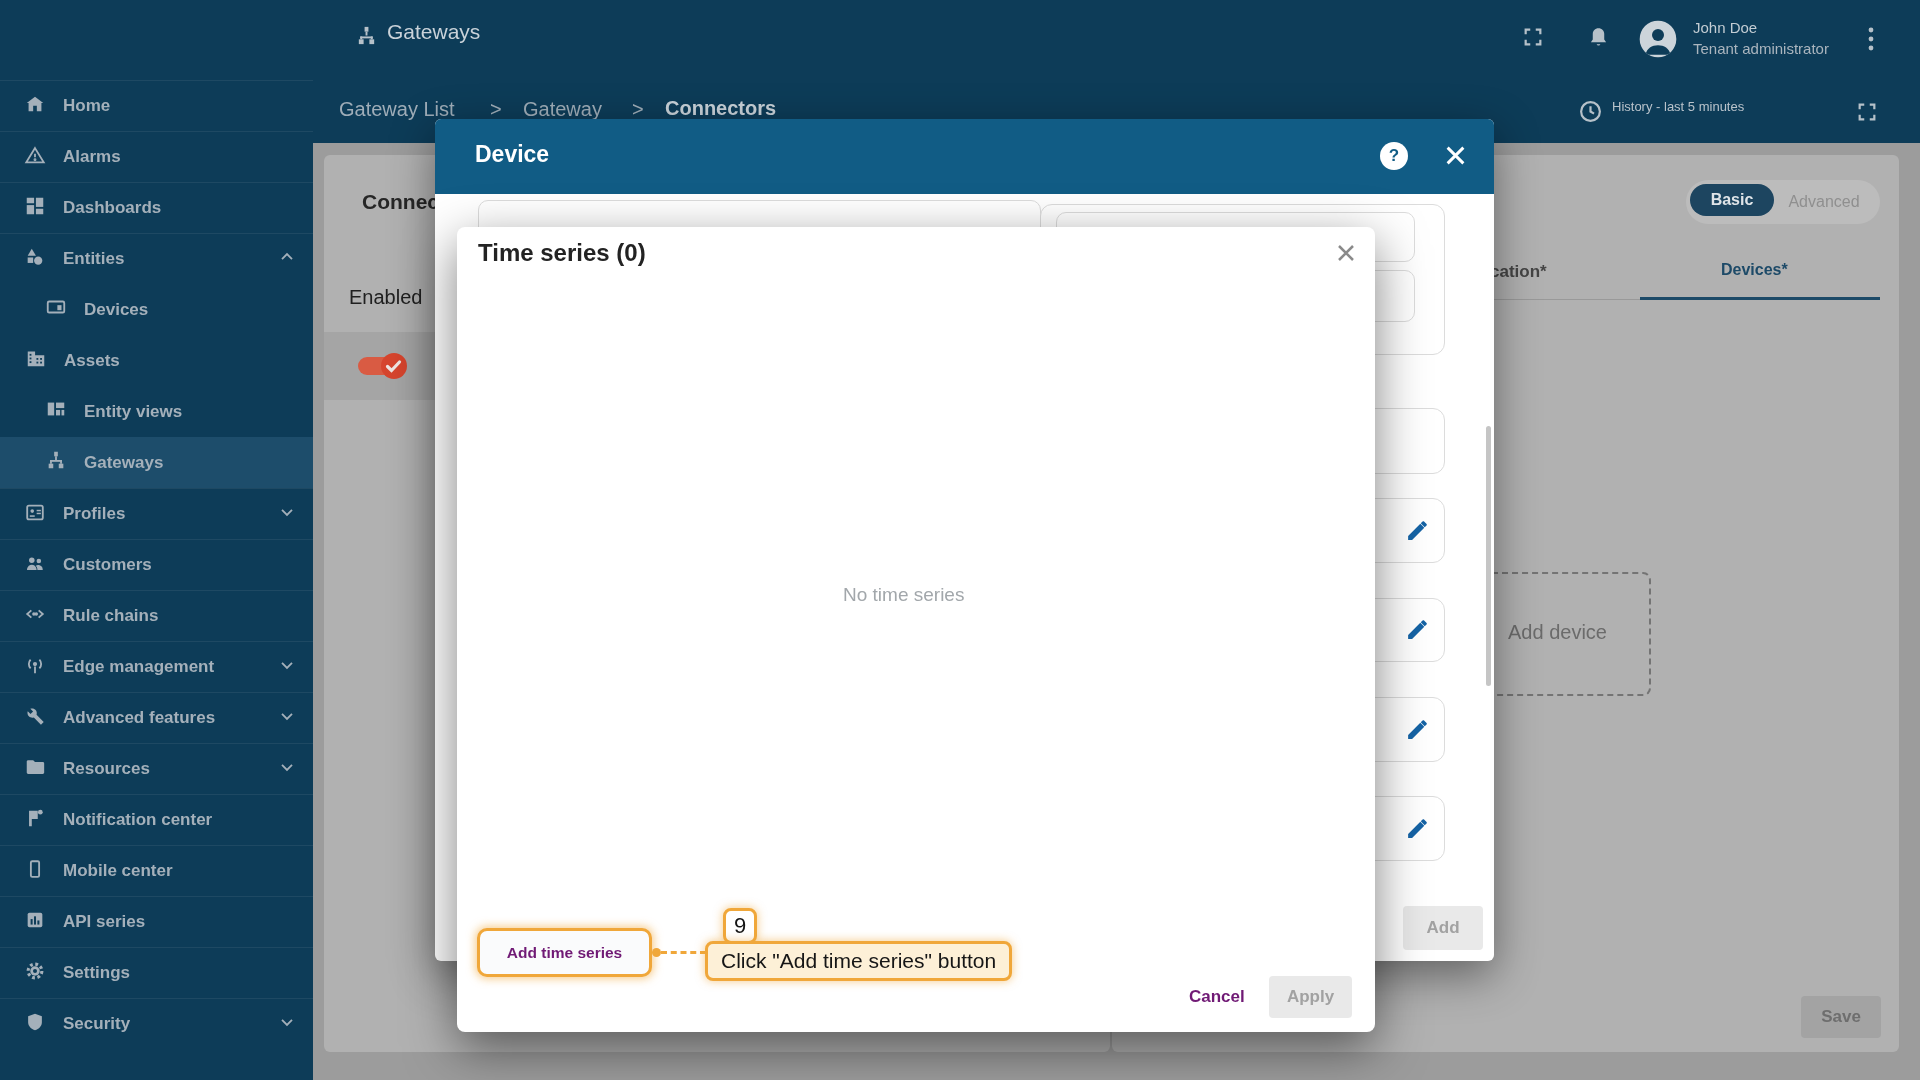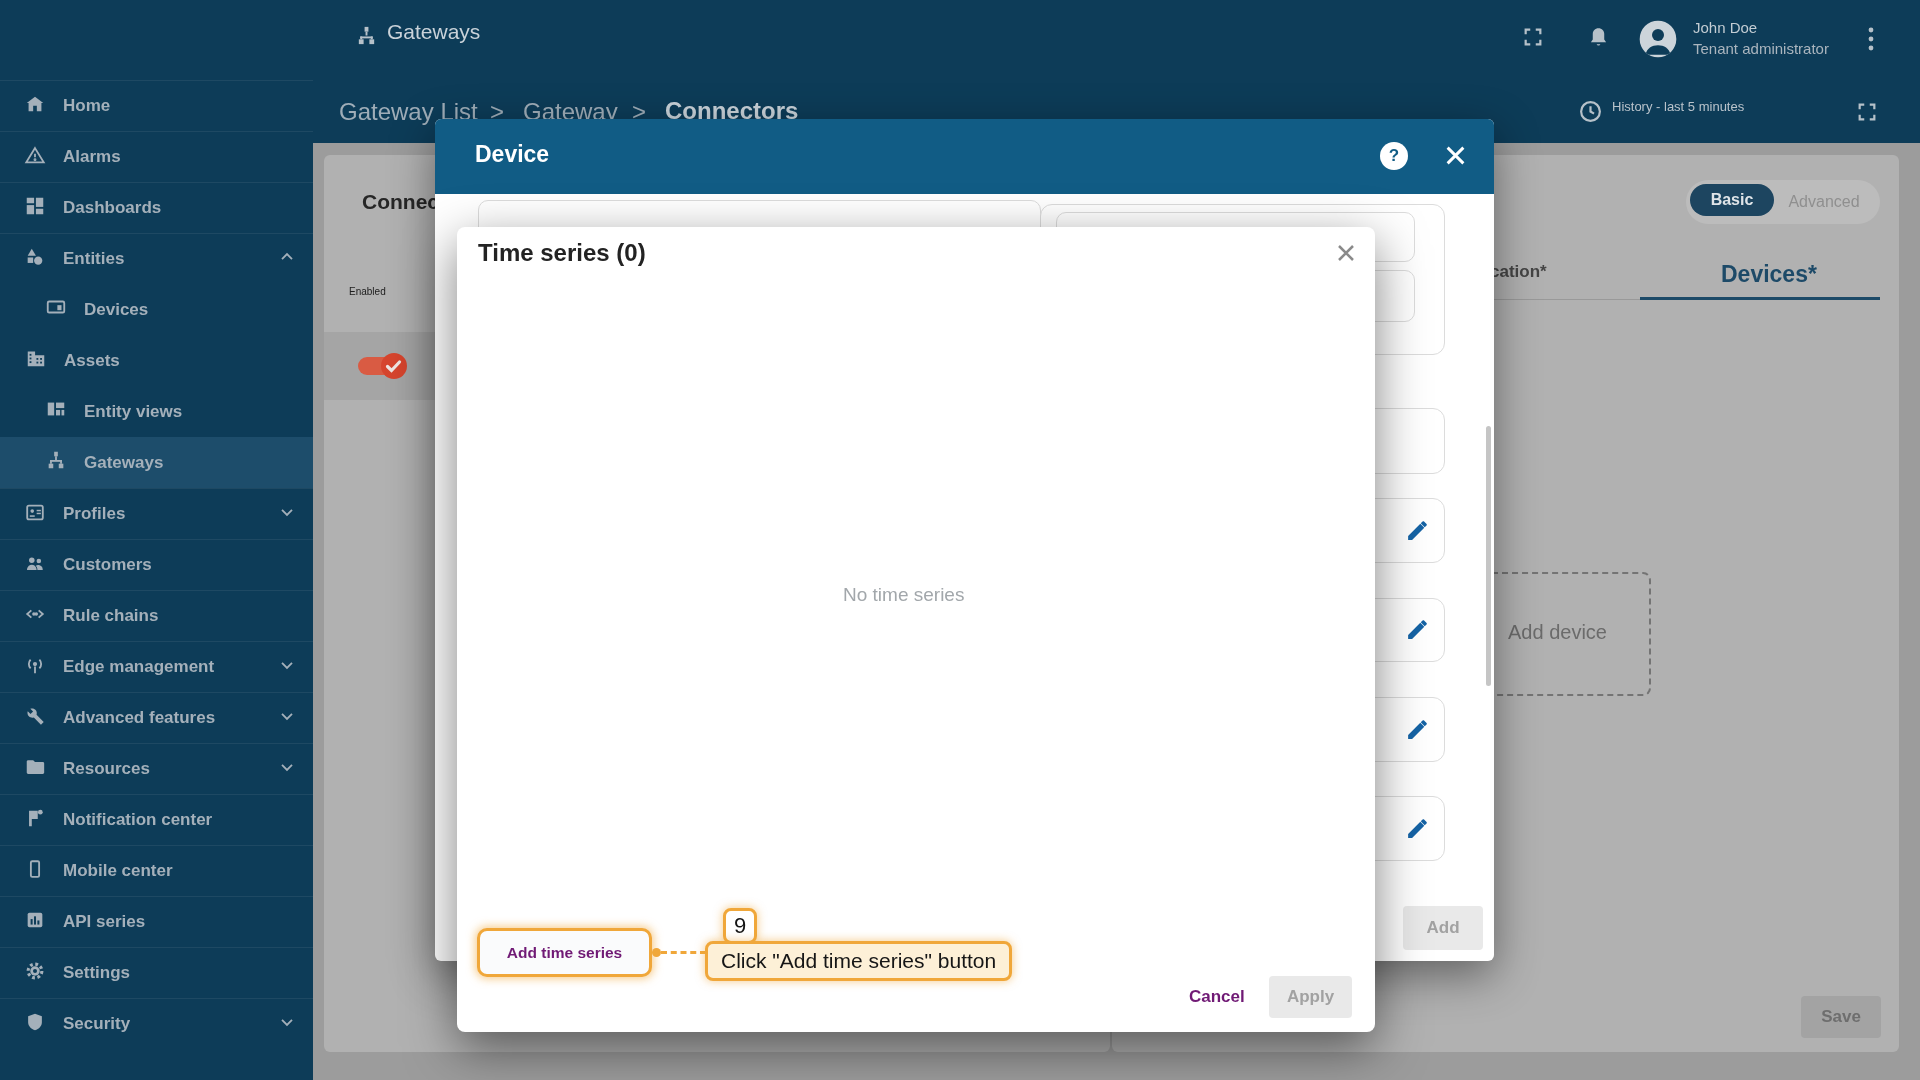--- a/index.html
+++ b/index.html
@@ -4,39 +4,39 @@
 <style>
   html,body{margin:0;padding:0;background:#333;}
   *{box-sizing:border-box;font-family:"Liberation Sans",sans-serif;}
   #screen{position:relative;width:1920px;height:1080px;overflow:hidden;background:#9c9c9c;}
   .abs{position:absolute;}
   
   .navy{background:#0d3c58;}
   .brand-text{color:#c9d2d9;font-size:27px;font-weight:500;letter-spacing:.3px;}
   .page-title{color:#c9d2d9;font-size:21px;font-weight:500;}
   .hdr-ic{color:#b6c1c9;}
-  .crumb{color:#9fadb8;font-size:24px;}
+  .crumb{color:#9fadb8;font-size:20px;}
   .crumb.b{color:#c9d2d9;font-weight:700;}
   .hist{color:#b9c3cb;font-size:13px;font-weight:500;}
   .nav{position:absolute;left:0;top:0;width:313px;height:1080px;background:#0d3c58;}
   .nav-item{position:relative;height:51px;display:flex;align-items:center;gap:17px;padding-left:24px;color:#a4b0ba;font-size:17px;font-weight:600;border-top:1px solid rgba(255,255,255,.07);cursor:pointer;}
   .nav-item.sub{padding-left:45px;}
   .nav-item.sel{background:#1d4d6b;}
   .nav-item svg{color:#a4b0ba;}
   .chev{margin-left:auto;margin-right:16px;}
   
   .card{background:#b1b1b1;border-radius:6px;}
   .h-conn{color:#262626;font-size:21px;font-weight:700;}
-  .lbl-dim{color:#202020;font-size:10px;}
+  .lbl-dim{color:#202020;font-size:20px;}
   .rowband{background:#a5a5a5;}
   .seg-group{background:#bcbcbc;border-radius:22px;}
   .seg-on{background:#1d4560;border-radius:18px;color:#dfe4e8;font-size:16px;font-weight:700;display:flex;align-items:center;justify-content:center;}
   .seg-off{color:#8f8f8f;font-size:16px;font-weight:500;display:flex;align-items:center;justify-content:center;}
   .tab-frag{color:#454545;font-size:17px;font-weight:700;}
-  .tab-act{color:#1d4a68;font-size:23px;font-weight:700;}
+  .tab-act{color:#1d4a68;font-size:16px;font-weight:700;}
   .dashedbox{border:2px dashed #747474;border-radius:8px;}
   .adddev{color:#6b6b6b;font-size:20px;font-weight:500;}
   .btn-dim{background:#a3a3a3;border-radius:4px;color:#6e6e6e;font-size:17px;font-weight:600;display:flex;align-items:center;justify-content:center;}
   
   .dlg{background:#fff;border-radius:6px;box-shadow:0 14px 45px rgba(0,0,0,.45);}
   .dlg-hdr{background:#115c85;border-radius:6px 6px 0 0;display:flex;align-items:center;}
   .dlg-title{color:#fff;font-size:23px;font-weight:700;}
   .help-circ{width:28px;height:28px;border-radius:50%;background:#fff;color:#115c85;font-size:17px;font-weight:700;display:flex;align-items:center;justify-content:center;}
   .fieldline{border:1px solid #dcdcdc;border-radius:10px;background:#fff;}
   .ts-title{color:#232323;font-size:24px;font-weight:600;}

